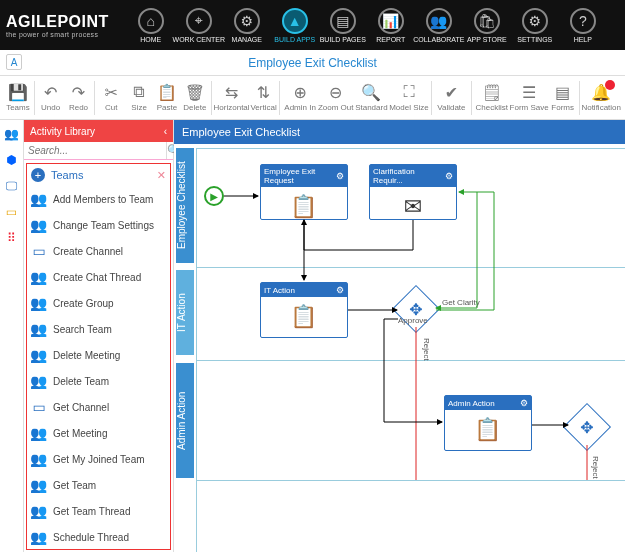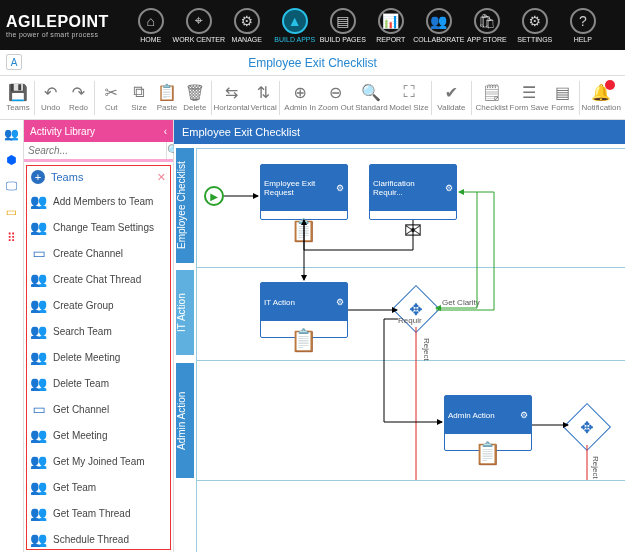--- a/index.html
+++ b/index.html
@@ -30,23 +30,23 @@
   .vline{width:1px; height:34px; background:#ddd; margin:0 2px;}
   .tool.badge .toolicon{position:relative;}
   .tool.badge .dot{position:absolute; top:-3px; right:-4px; width:10px;height:10px;border-radius:50%;background:#e23;}
 
   
   .main{display:flex; height:calc(552px - 50px - 26px - 44px);}
   .leftrail{width:24px; background:#fff; border-right:1px solid #ddd; display:flex; flex-direction:column; align-items:center; gap:10px; padding-top:6px;}
   .leftrail .ri{width:16px;height:16px; display:flex;align-items:center;justify-content:center; font-size:12px; cursor:pointer;}
 
   .sidebar{width:150px; border-right:1px solid #ddd; display:flex; flex-direction:column;}
-  .sidehdr{background:#ec4899; color:#fff; height:22px; display:flex; align-items:center; padding:0 6px; font-size:10px; justify-content:space-between;}
+  .sidehdr{background:#ef4444; color:#fff; height:22px; display:flex; align-items:center; padding:0 6px; font-size:10px; justify-content:space-between;}
   .sidehdr .chev{font-size:10px;}
-  .searchrow{display:flex; border-bottom:3px solid #f9a8d4;}
+  .searchrow{display:flex; border-bottom:1px solid #f9a8d4;}
   .searchrow input{border:none; padding:3px 4px; font-size:10px; flex:1; outline:none; font-style:italic;}
   .searchrow .mag{width:18px;display:flex;align-items:center;justify-content:center;color:#2a6fbf;border-left:1px solid #ddd;}
 
   .libbox{border:1.5px solid #e33; margin:3px 2px 2px 2px; flex:1; overflow-y:auto;}
   .libhdr{display:flex; align-items:center; gap:6px; padding:4px 4px; font-size:11px; color:#2a6fbf; position:relative;}
   .libhdr .plus{width:14px;height:14px;border-radius:50%;background:#2a6fbf;color:#fff;font-size:11px;line-height:14px;text-align:center;}
   .libhdr .x{position:absolute; right:4px; color:#e89;}
   .libitem{display:flex; align-items:center; gap:6px; padding:5px 4px; font-size:10px; color:#444; cursor:pointer;}
   .libitem .ic{width:16px;height:16px;display:flex;align-items:center;justify-content:center;font-size:14px;}
   .ppl{color:#4a6ab0;}
@@ -54,21 +54,21 @@
 
   .canvas{flex:1; position:relative; overflow:hidden; background:#fff;}
   .tabstrip{background:#2a6fbf; height:24px; display:flex; align-items:center; padding:0 8px;}
   .tabstrip .tab{color:#fff; font-size:11px;}
 
   .swimlabel{position:absolute; background:#3a8fd0; color:#fff; width:18px; writing-mode:vertical-rl; text-align:center; font-size:10px; padding:4px 0; transform:rotate(180deg);}
   .lane-border{position:absolute; left:22px; right:0; border-top:1px solid #9cd;}
   .lane-borderV{position:absolute; top:28px; bottom:0; border-left:1px solid #9cd;}
 
   .node{position:absolute; width:88px; height:56px; border:1px solid #2a6fbf; background:#fff; border-radius:2px;}
-  .nodehdr{background:#2a6fbf; color:#fff; font-size:8px; padding:14px 3px; display:flex; justify-content:space-between; align-items:center;}
+  .nodehdr{background:#2a6fbf; color:#fff; font-size:8px; padding:2px 3px; display:flex; justify-content:space-between; align-items:center;}
   .nodehdr .gear{font-size:9px;}
   .nodebody{height:40px; display:flex; align-items:center; justify-content:center; font-size:22px;}
   .start{position:absolute; width:20px;height:20px;border:2px solid #2aa12a;border-radius:50%; display:flex;align-items:center;justify-content:center;color:#2aa12a;font-size:10px;}
   .diamond{position:absolute; width:34px;height:34px; transform:rotate(45deg); background:#fff; border:1px solid #2a6fbf;}
   .diamond .inner{transform:rotate(-45deg); position:absolute; inset:0; display:flex;align-items:center;justify-content:center; color:#2a6fbf; font-size:16px;}
   .gwlabel{position:absolute; font-size:8px; color:#555;text-align:center;}
 
   svg.conn{position:absolute; inset:0; width:100%; height:100%; pointer-events:none;}
 </style>
 </head>
@@ -340,21 +340,21 @@
           <span>Admin Action</span>
           <span class="gear">⚙</span>
         </div>
       <div class="nodebody">📋</div>
     </div>
 
     <div class="diamond" style="left:225px; top:172px;">
         <div class="inner">✥</div>
       </div>
     <div class="gwlabel" style="left:268px; top:178px;">Get Clarity</div>
-    <div class="gwlabel" style="left:224px; top:196px;">Requir</div>
+    <div class="gwlabel" style="left:224px; top:196px;">Approve</div>
     <div class="gwlabel" style="left:248px; top:218px; writing-mode:vertical-rl;">Reject</div>
 
     <div class="diamond" style="left:396px; top:290px;">
         <div class="inner">✥</div>
       </div>
     <div class="gwlabel" style="left:417px; top:336px; writing-mode:vertical-rl;">Reject</div>
 
     <svg class="conn">
       <defs>
         <marker id="ah" markerWidth="6" markerHeight="6" refX="5" refY="3" orient="auto">

